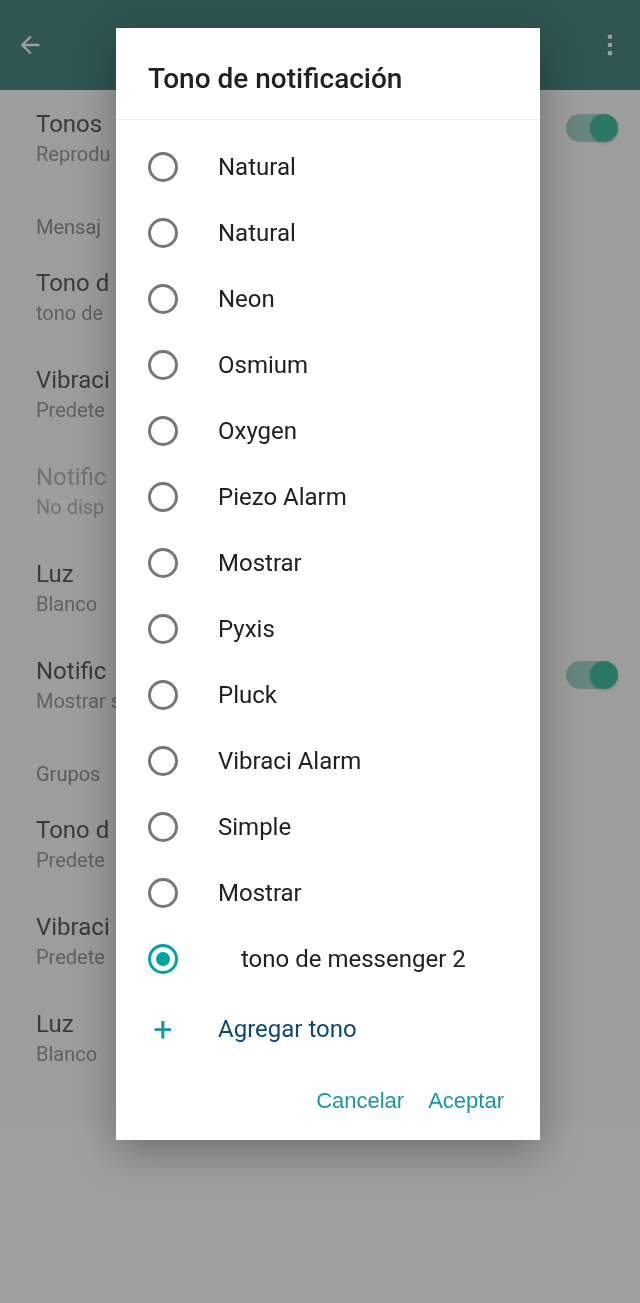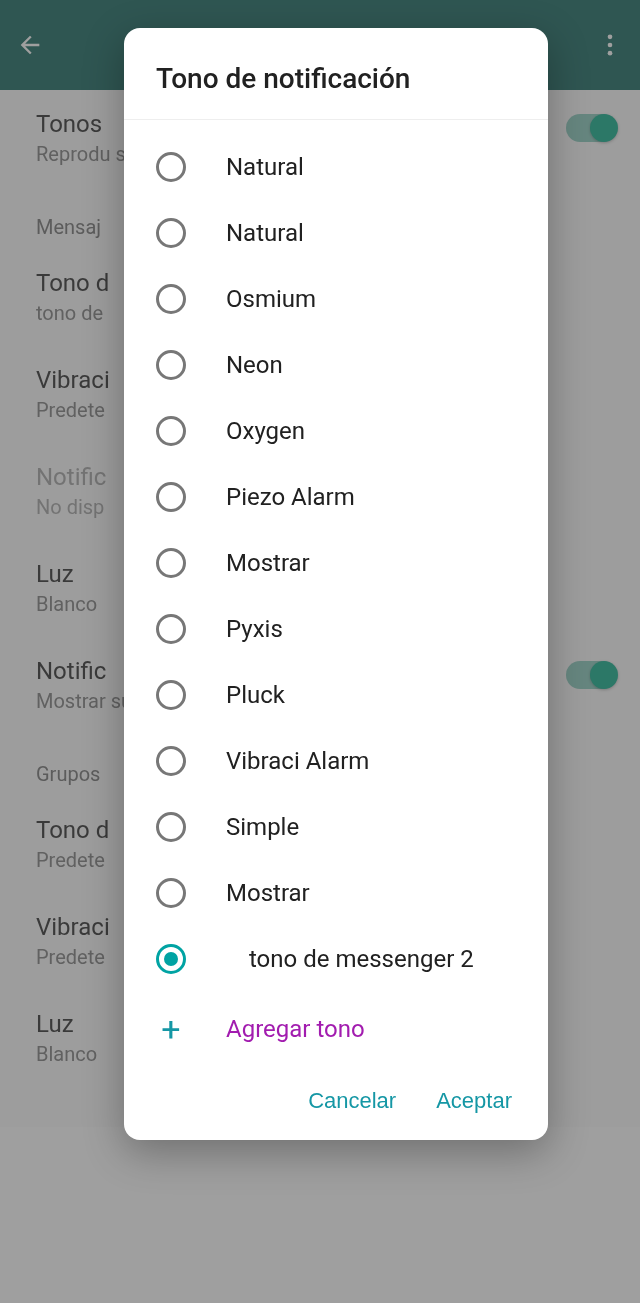--- a/index.html
+++ b/index.html
@@ -47,24 +47,24 @@
 
   
   .scrim {
     position:absolute; inset:0;
     background: rgba(80,80,80,0.55);
   }
 
   
   .dialog {
     position:absolute;
-    left:124px; width:424px;
+    left:116px; width:424px;
     top:28px;
     background:#fff;
-    border-radius:16px;
+    border-radius:0;
     box-shadow: 0 12px 40px rgba(0,0,0,.3);
     display:flex; flex-direction:column;
     overflow:hidden;
     justify-content:flex-end;
   }
   .dialog-header {
     padding: 34px 32px 24px 32px;
     border-bottom: 1px solid #eee;
   }
   .dialog-title { font-size: 28px; font-weight:500; color:#212121; }
@@ -97,24 +97,24 @@
     display:flex; align-items:center;
     padding: 22px 24px 22px 32px;
     gap: 40px;
     cursor:pointer;
   }
   .add-icon {
     width:30px; height:30px;
     display:flex; align-items:center; justify-content:center;
     color:#1597a5; font-size:34px; font-weight:400; line-height:1;
   }
-  .add-label { font-size:24px; color:#a21caf; }
+  .add-label { font-size:24px; color:#0c4a6e; }
 
   .dialog-actions {
-    display:flex; justify-content:flex-end; gap:40px;
+    display:flex; justify-content:flex-end; gap:24px;
     padding: 18px 36px 26px 24px;
   }
   .dialog-btn {
     background:none; border:none;
     font-size:22px; font-weight:500;
     color:#1597a5;
     cursor:pointer;
   }
 </style>
 </head>
@@ -226,25 +226,25 @@
       <div class="tone-row">
         <span class="radio"></span>
         <span class="tone-label">Natural</span>
       </div>
       <div class="tone-row">
         <span class="radio"></span>
         <span class="tone-label">Natural</span>
       </div>
       <div class="tone-row">
         <span class="radio"></span>
+        <span class="tone-label">Neon</span>
+      </div>
+      <div class="tone-row">
+        <span class="radio"></span>
         <span class="tone-label">Osmium</span>
-      </div>
-      <div class="tone-row">
-        <span class="radio"></span>
-        <span class="tone-label">Neon</span>
       </div>
       <div class="tone-row">
         <span class="radio"></span>
         <span class="tone-label">Oxygen</span>
       </div>
       <div class="tone-row">
         <span class="radio"></span>
         <span class="tone-label">Piezo Alarm</span>
       </div>
       <div class="tone-row">

